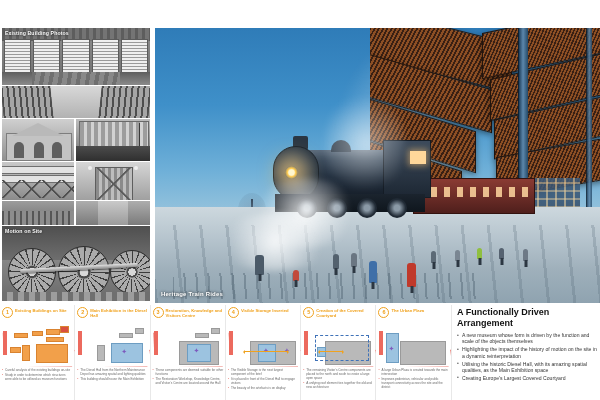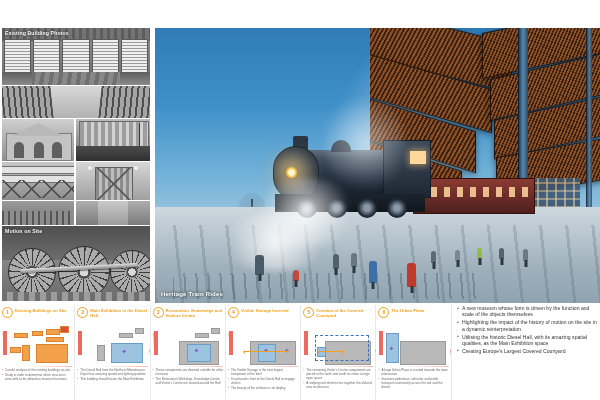--- a/index.html
+++ b/index.html
@@ -445,20 +445,21 @@
       <div class="bl">
         <ul>
           <li>A large Urban Plaza is created towards the main intersection</li>
           <li>Improves pedestrian, vehicular and public transport connectivity across the site and the district</li>
         </ul>
       </div>
     </div>
   </div>
 
   <div class="rtxt">
+    <h2>A Functionally Driven Arrangement</h2>
     <ul>
       <li>A new museum whose form is driven by the function and scale of the objects themselves</li>
       <li>Highlighting the impact of the history of motion on the site in a dynamic reinterpretation</li>
       <li>Utilising the historic Diesel Hall, with its amazing spatial qualities, as the Main Exhibition space</li>
       <li>Creating Europe's Largest Covered Courtyard</li>
     </ul>
   </div>
 
 </div>
 

